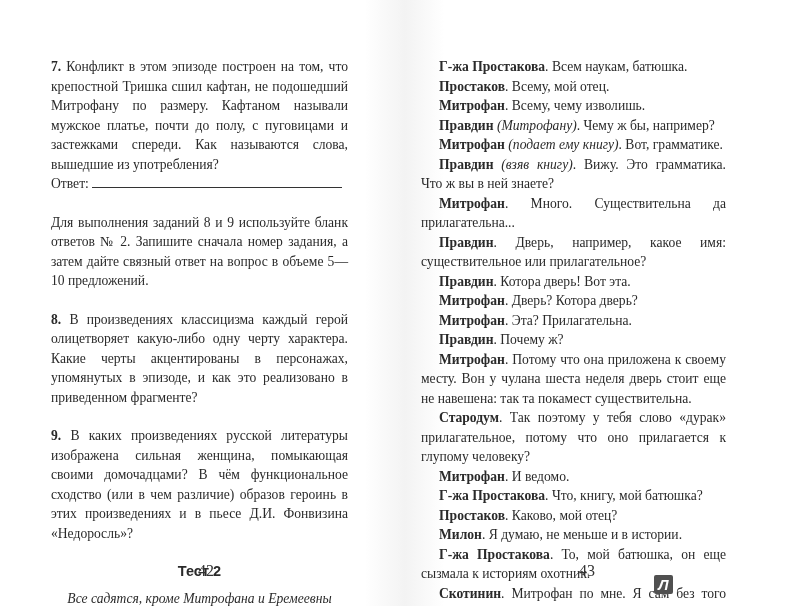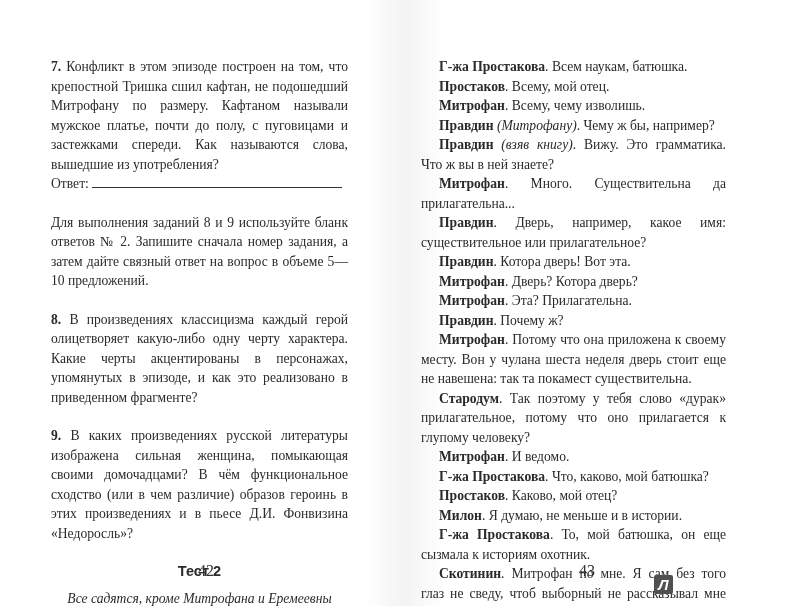--- a/index.html
+++ b/index.html
@@ -72,31 +72,32 @@
     </div>
     <div class="page-num">42</div>
   </div>
 
   <div class="page page-right">
     <div class="content" id="right-content">
         <p class="indent"><span class="b">Г-жа Простакова</span><span>. Всем наукам, батюшка.</span></p>
         <p class="indent"><span class="b">Простаков</span><span>. Всему, мой отец.</span></p>
         <p class="indent"><span class="b">Митрофан</span><span>. Всему, чему изволишь.</span></p>
         <p class="indent"><span class="b">Правдин</span><span class="i"> (Митрофану)</span><span>. Чему ж бы, например?</span></p>
+        <p class="indent"><span class="b">Митрофан</span><span class="i"> (подает ему книгу)</span><span>. Вот, грамматике.</span></p>
         <p class="indent"><span class="b">Правдин</span><span class="i"> (взяв книгу)</span><span>. Вижу. Это грамматика. Что ж вы в ней знаете?</span></p>
         <p class="indent"><span class="b">Митрофан</span><span>. Много. Существительна да прилагательна...</span></p>
         <p class="indent"><span class="b">Правдин</span><span>. Дверь, например, какое имя: существительное или прилагательное?</span></p>
         <p class="indent"><span class="b">Правдин</span><span>. Котора дверь! Вот эта.</span></p>
         <p class="indent"><span class="b">Митрофан</span><span>. Дверь? Котора дверь?</span></p>
         <p class="indent"><span class="b">Митрофан</span><span>. Эта? Прилагательна.</span></p>
         <p class="indent"><span class="b">Правдин</span><span>. Почему ж?</span></p>
         <p class="indent"><span class="b">Митрофан</span><span>. Потому что она приложена к своему месту. Вон у чулана шеста неделя дверь стоит еще не навешена: так та покамест существительна.</span></p>
         <p class="indent"><span class="b">Стародум</span><span>. Так поэтому у тебя слово «дурак» прилагательное, потому что оно прилагается к глупому человеку?</span></p>
         <p class="indent"><span class="b">Митрофан</span><span>. И ведомо.</span></p>
-        <p class="indent"><span class="b">Г-жа Простакова</span><span>. Что, каково, мой батюшка?</span></p>
+        <p class="indent"><span class="b">Г-жа Простакова</span><span>. Что, книгу, мой батюшка?</span></p>
         <p class="indent"><span class="b">Простаков</span><span>. Каково, мой отец?</span></p>
         <p class="indent"><span class="b">Милон</span><span>. Я думаю, не меньше и в истории.</span></p>
         <p class="indent"><span class="b">Г-жа Простакова</span><span>. То, мой батюшка, он еще сызмала к историям охотник.</span></p>
         <p class="indent"><span class="b">Скотинин</span><span>. Митрофан по мне. Я сам без того глаз не сведу, чтоб выборный не рассказывал мне истории. Мастер, собачий сын, откуда что берется!</span></p>
       </div>
     <div class="page-num">43</div>
   </div>
 
 </div>
 

